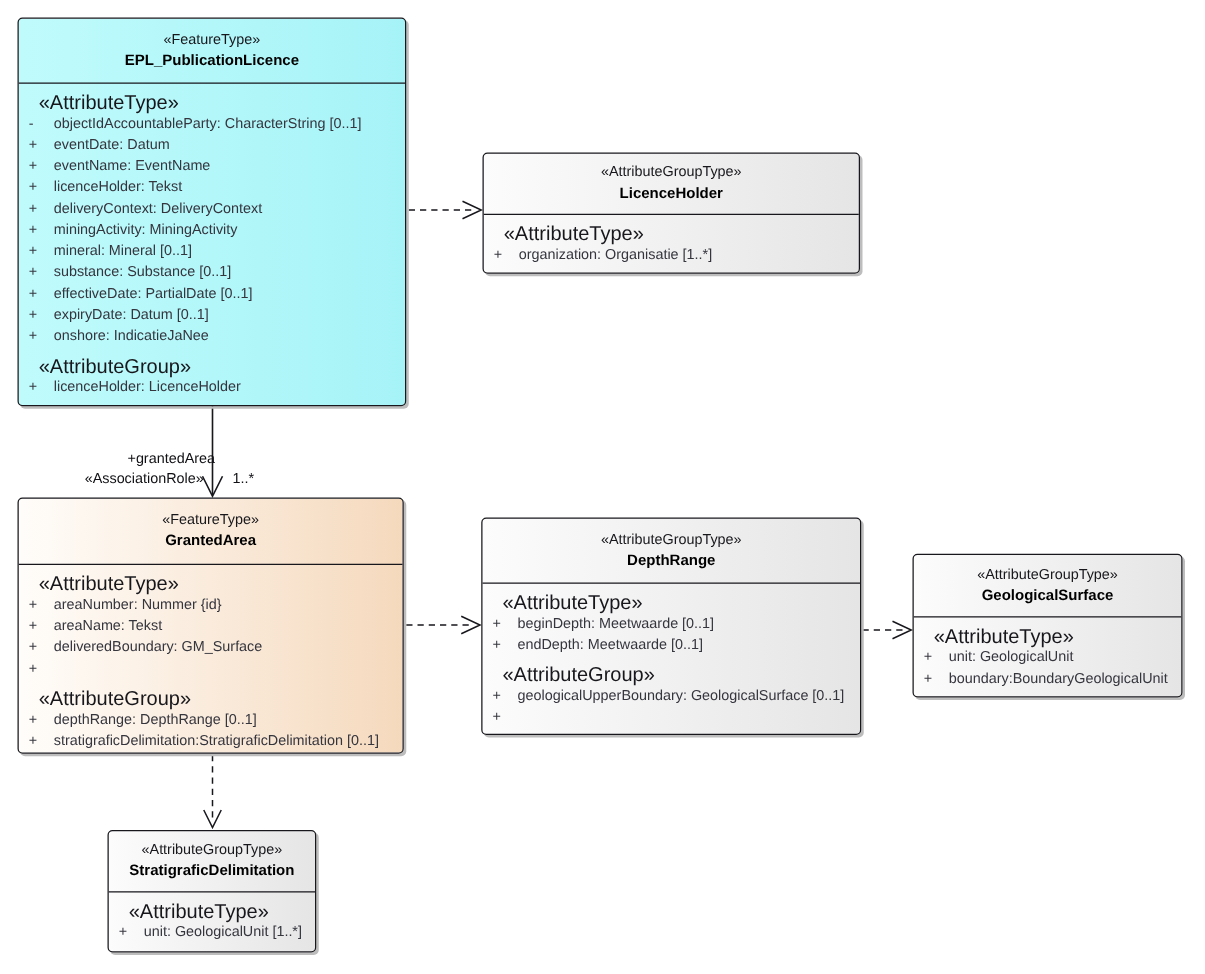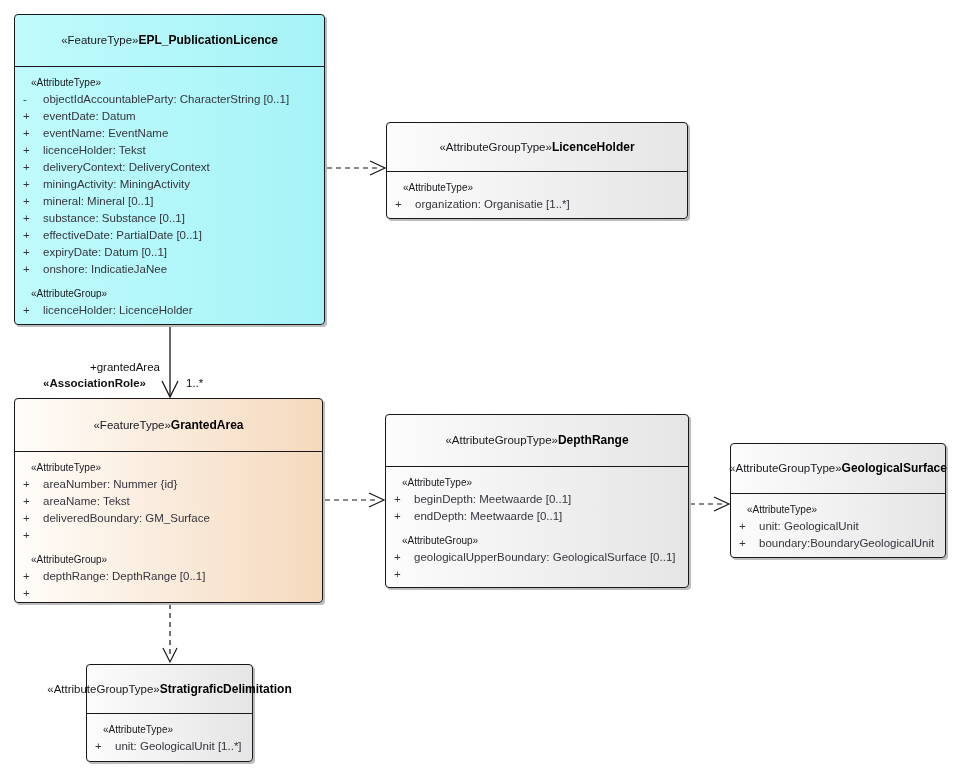--- a/index.html
+++ b/index.html
@@ -4,25 +4,25 @@
 <style>
   html,body{margin:0;padding:0;background:#ffffff;}
   body{width:964px;height:779px;overflow:hidden;}
   #diagram{position:relative;width:964px;height:779px;
     font-family:"Liberation Sans",sans-serif;color:#2c2c34;}
   #connectors{position:absolute;left:0;top:0;width:964px;height:779px;pointer-events:none;}
   #connectors g{pointer-events:visibleStroke;}
   .uml-box{position:absolute;box-sizing:border-box;border:1px solid #17171c;
     border-radius:4px;box-shadow:2px 2px 0 #bdbdbd;}
   .box-header{box-sizing:border-box;border-bottom:1px solid #17171c;
-    display:flex;flex-direction:row;justify-content:center;align-items:center;}
+    display:flex;flex-direction:column;justify-content:center;align-items:center;}
   .stereotype{font-size:11.5px;line-height:15px;color:#17171c;}
   .class-name{font-size:12px;line-height:17px;font-weight:bold;color:#000;}
   .box-body{padding-top:7px;}
-  .group-header{font-size:10px;line-height:17px;padding-left:16px;color:#17171c;white-space:nowrap;}
+  .group-header{font-size:16px;line-height:17px;padding-left:16px;color:#17171c;white-space:nowrap;}
   .group-header.gap{margin-top:7px;}
   .attr-row{display:flex;align-items:baseline;padding-left:6px;font-size:11.5px;line-height:17px;color:#35353e;}
   .vis{flex:0 0 22px;width:22px;text-align:left;padding-left:2px;box-sizing:border-box;}
   .txt{display:inline-block;white-space:nowrap;transform-origin:0 50%;}
   .conn-label{position:absolute;font-size:11.5px;line-height:15px;color:#101014;white-space:nowrap;}
   .right-align{text-align:right;}
 </style>
 </head>
 <body>
 
@@ -150,20 +150,21 @@
           <div class="attr-row">
             <span class="vis">+</span>
           </div>
           <div class="group-header gap">«AttributeGroup»</div>
           <div class="attr-row">
             <span class="vis">+</span>
             <span class="txt">depthRange: DepthRange [0..1]</span>
           </div>
           <div class="attr-row">
             <span class="vis">+</span>
+            <span class="txt">stratigraficDelimitation:StratigraficDelimitation [0..1]</span>
           </div>
         </div>
       </div>
       <div class="uml-box" style="left: 385px; top: 414px; width: 304px; height: 174px; background: linear-gradient(90deg, rgb(252, 252, 252), rgb(229, 229, 229));">
         <div class="box-header" style="height: 52px;">
           <div class="stereotype">«AttributeGroupType»</div>
           <div class="class-name">DepthRange</div>
         </div>
         <div class="box-body">
           <div class="group-header">«AttributeType»</div>
@@ -210,16 +211,16 @@
         <div class="box-body">
           <div class="group-header">«AttributeType»</div>
           <div class="attr-row">
             <span class="vis">+</span>
             <span class="txt">unit: GeologicalUnit [1..*]</span>
           </div>
         </div>
       </div>
     </div>
 
-  <div class="conn-label right-align" style="left:40px;top:360px;width:120px;">+grantedArea</div>
-  <div class="conn-label right-align" style="left:6px;top:376px;width:140px;font-weight:bold;">«AssociationRole»</div>
+  <div class="conn-label right-align" style="left:52px;top:360px;width:120px;">+grantedArea</div>
+  <div class="conn-label right-align" style="left:23px;top:376px;width:140px;">«AssociationRole»</div>
   <div class="conn-label" style="left:186px;top:376px;">1..*</div>
 </div>
 
 </body></html>

